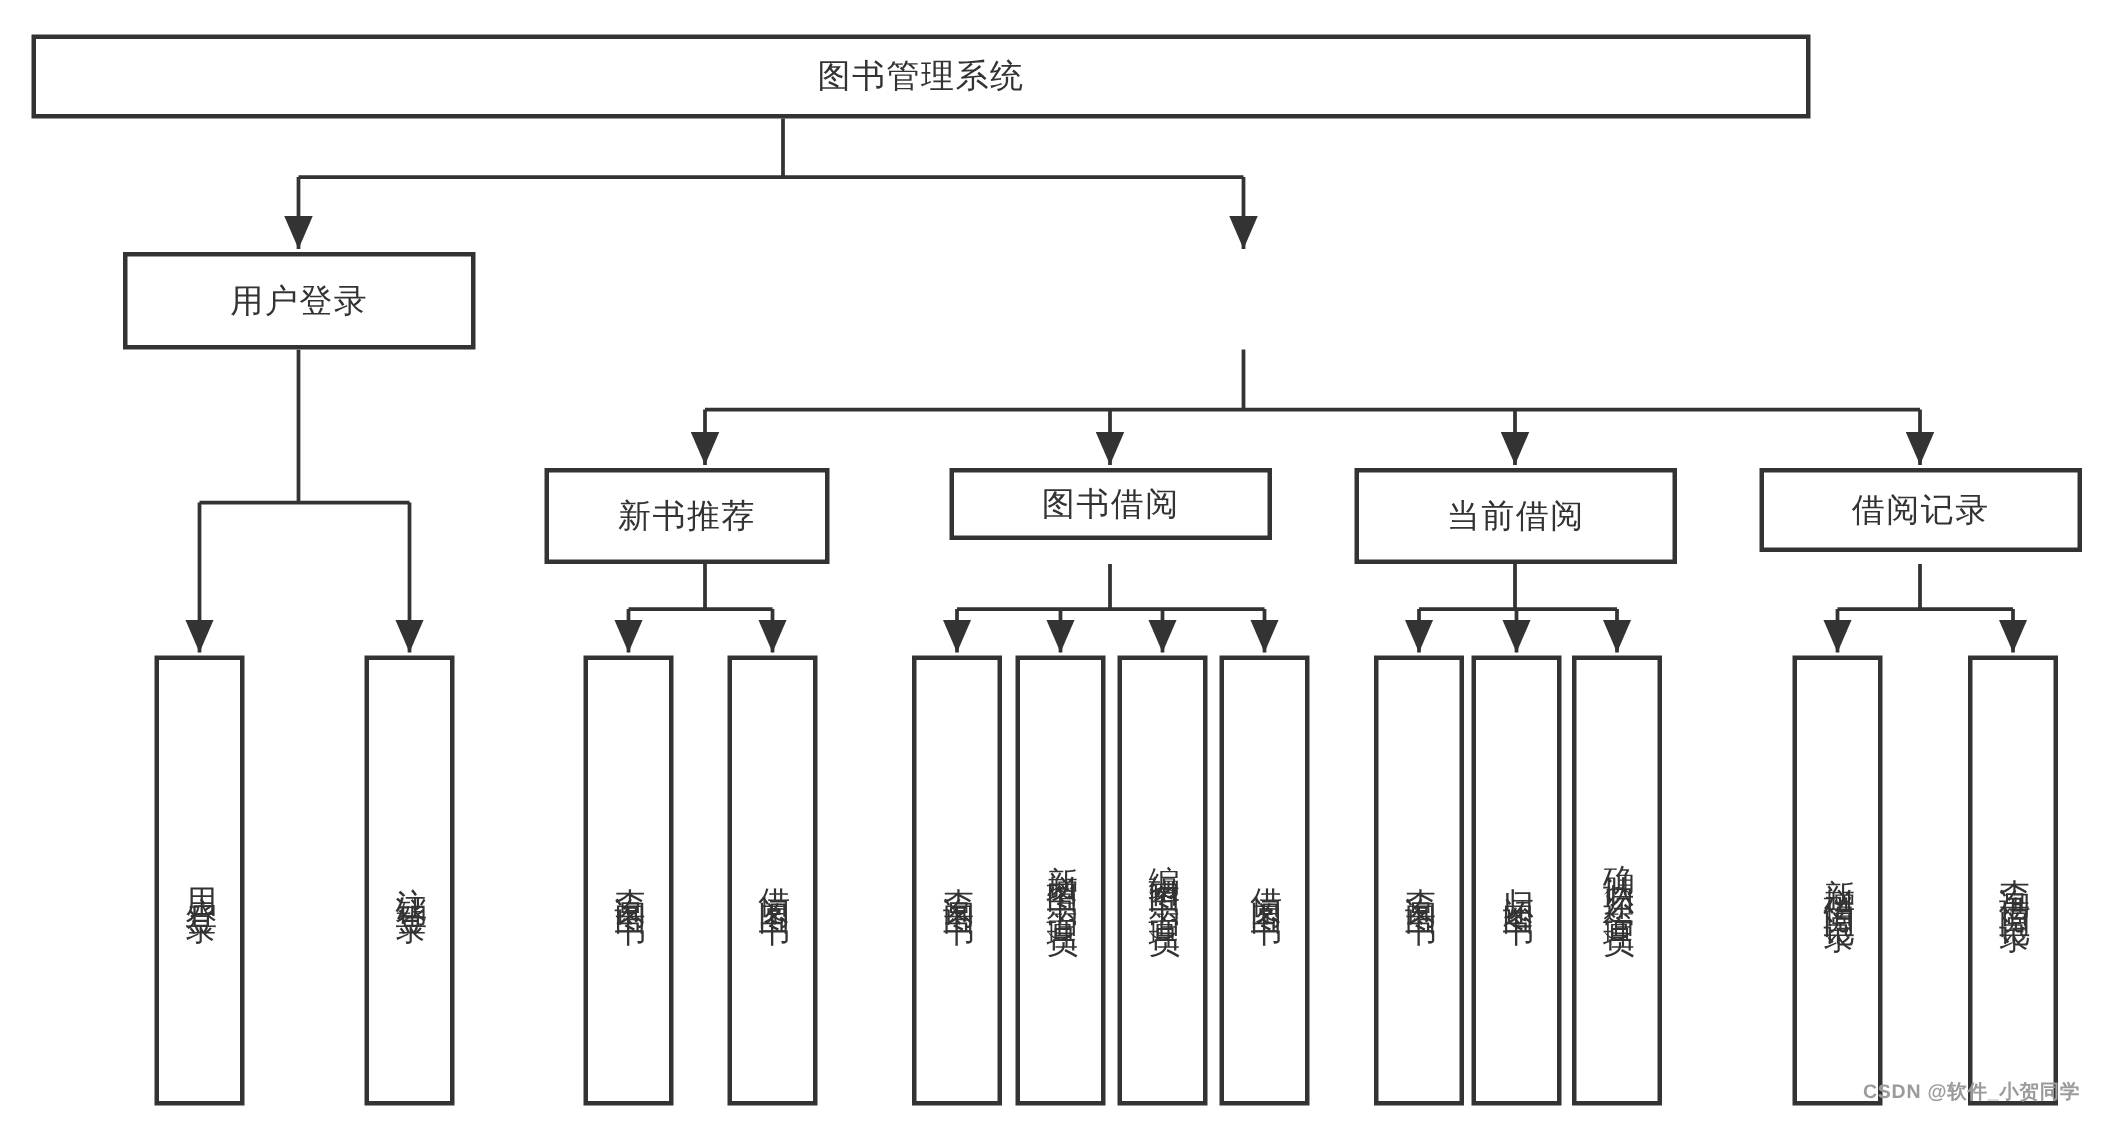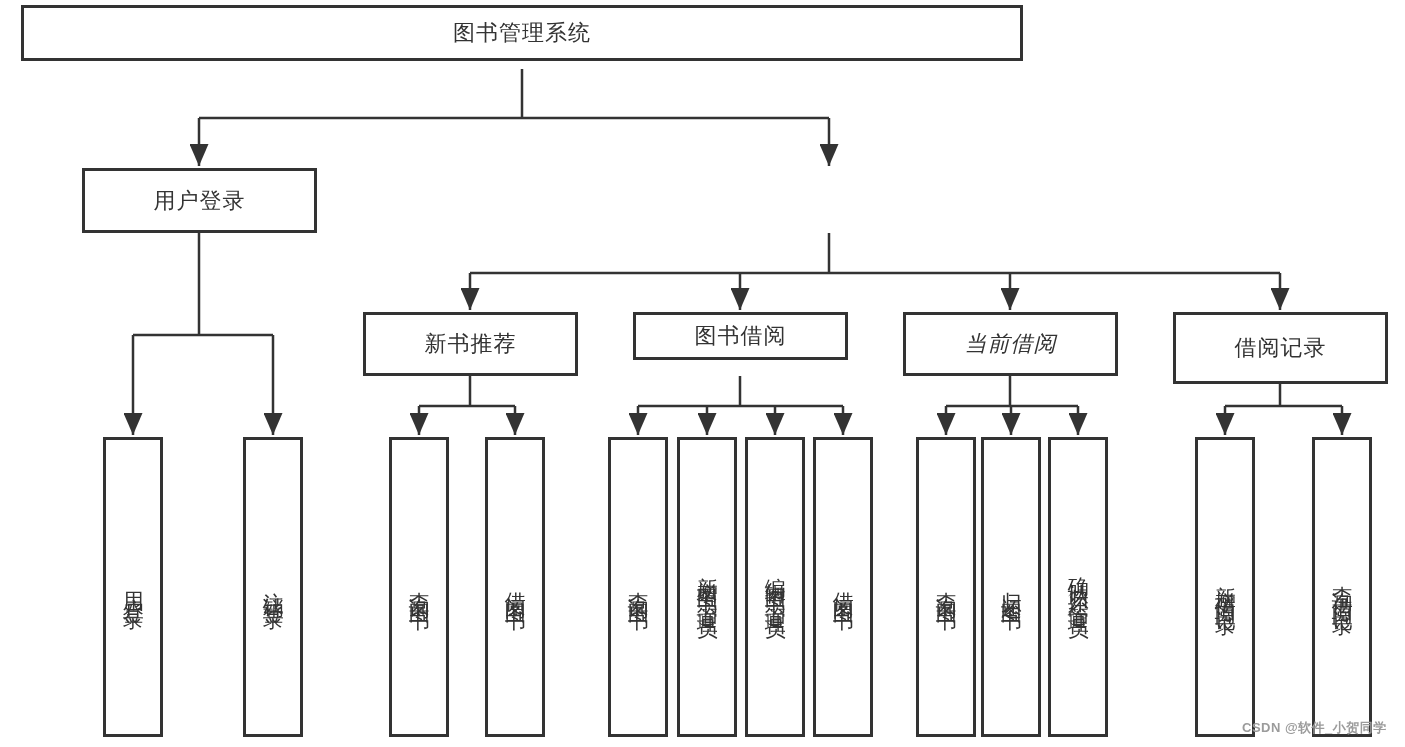--- a/index.html
+++ b/index.html
@@ -13,27 +13,27 @@
     border:3px solid #333333; color:#333333;
     display:flex; align-items:center; justify-content:center;
     text-align:center; line-height:1.25;
   }
   .h { font-size:22px; letter-spacing:1px; }
   .v {
     writing-mode:vertical-rl; text-orientation:mixed;
     font-size:21px; letter-spacing:6px;
   }
   
-  .n-root   { left:21px;   top:5px;  width:1002px; height:56px; }
+  .n-root   { left:21px;   top:23px;  width:1186px; height:56px; }
   .n-ul     { left:82px;   top:168px; width:235px;  height:65px; }
   .n-bm     { left:712px;  top:168px; width:235px;  height:65px; }
-  .n-nr     { left:363px;  top:312px; width:215px;  height:64px; }
+  .n-nr     { left:363px;  top:312px; width:190px;  height:64px; }
   .n-bb     { left:633px;  top:312px; width:215px;  height:48px; }
-  .n-cb     { left:903px;  top:312px; width:215px;  height:64px;font-style:italic; }
-  .n-br     { left:1173px; top:312px; width:215px;  height:72px; }
+  .n-cb     { left:903px;  top:312px; width:215px;  height:64px; }
+  .n-br     { left:1173px; top:312px; width:215px;  height:56px; }
   .leaf     { top:437px; width:60px; height:300px; }
   .n-ul1 { left:103px; }  .n-ul2 { left:243px; }
   .n-nr1 { left:389px; }  .n-nr2 { left:485px; }
   .n-bb1 { left:608px; }  .n-bb2 { left:677px; }  .n-bb3 { left:745px; }  .n-bb4 { left:813px; }
   .n-cb1 { left:916px; }  .n-cb2 { left:981px; }  .n-cb3 { left:1048px; }
   .n-br1 { left:1195px; } .n-br2 { left:1312px; }
   .watermark {
     position:absolute; left:1242px; top:719px; z-index:10;
     font-size:13px; color:#9b9b9b; white-space:nowrap; letter-spacing:0.5px;font-weight:bold;
   }

